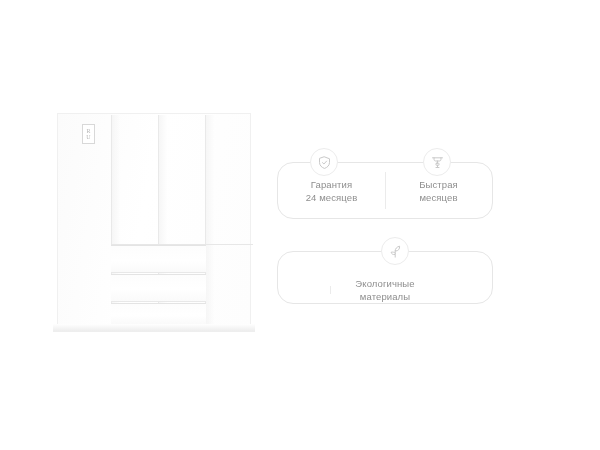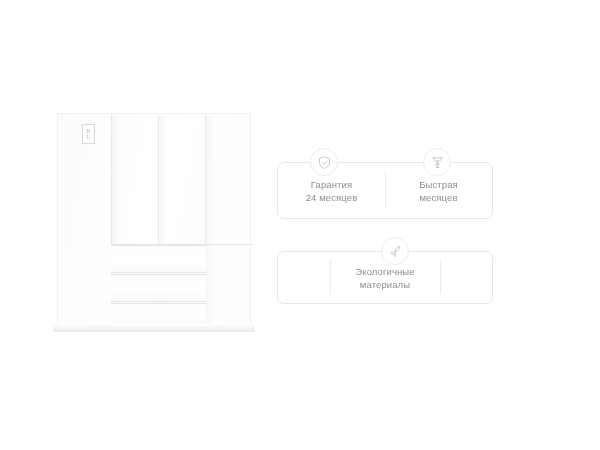--- a/index.html
+++ b/index.html
@@ -111,35 +111,36 @@
     color: #b6b6b6;
     font-family: "Liberation Serif", serif;
     letter-spacing: 0px;
   }
 
   
   .feature-card {
     position: absolute;
     background: #ffffff;
     border: 1px solid #e6e6e6;
-    border-radius: 7px;
+    border-radius: 16px;
     box-sizing: border-box;
     display: flex;
   }
   #feature-card-1 {
     left: 277px;
     top: 162px;
     width: 216px;
     height: 57px;
   }
   #feature-card-2 {
     left: 277px;
     top: 251px;
     width: 216px;
     height: 53px;
+    align-items: flex-end;
   }
   .feature-cell {
     flex: 1 1 0;
     display: flex;
     flex-direction: column;
     align-items: center;
     justify-content: center;
     position: relative;
     padding: 0 4px;
     box-sizing: border-box;

